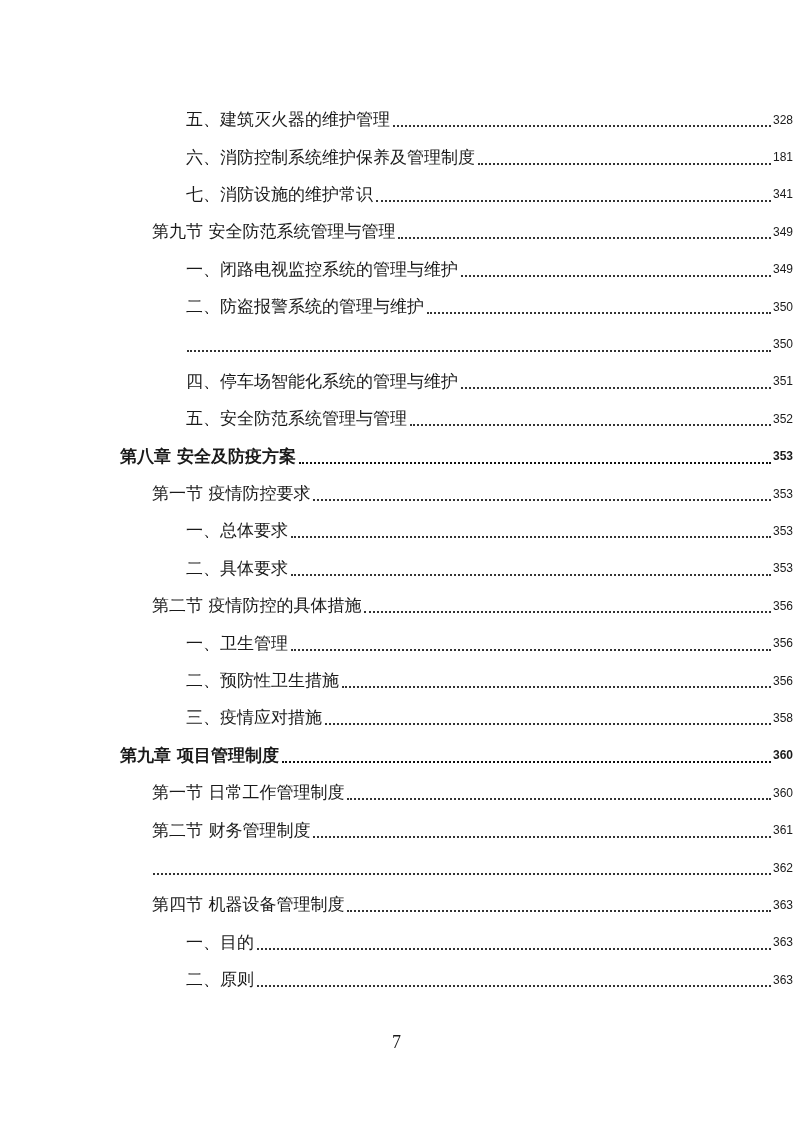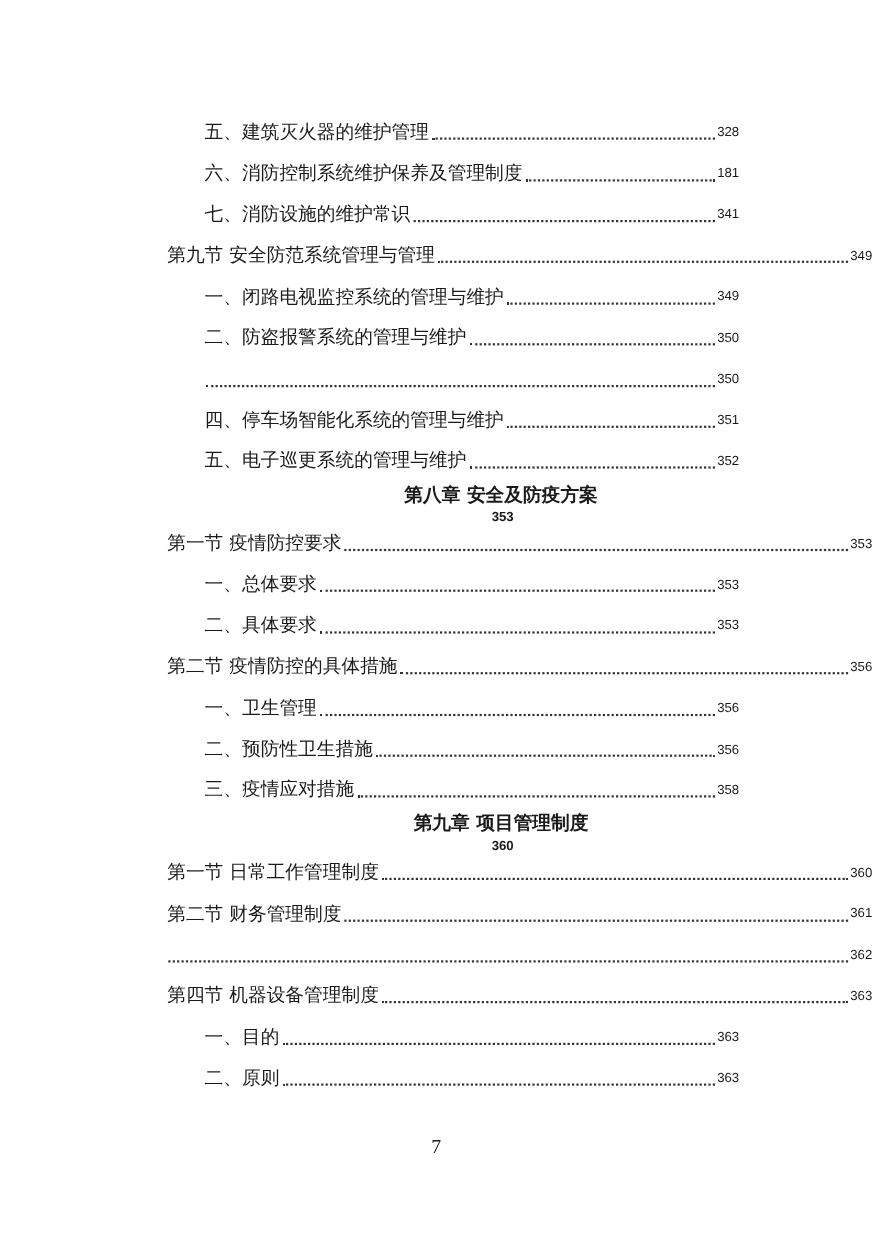--- a/index.html
+++ b/index.html
@@ -5,25 +5,25 @@
   html, body { margin: 0; padding: 0; background: #ffffff; }
   body { width: 793px; height: 1122px; position: relative; overflow: hidden;
          font-family: "DejaVu Sans", "Liberation Sans", sans-serif; color: #1a1a1a; }
   .toc { position: absolute; left: 0; top: 101px; width: 793px; }
   .row { position: relative; height: 37.4px; display: flex; align-items: center;
          font-size: 17px; }
   .row .title { white-space: nowrap; background: #fff; padding-right: 2px; position: relative; z-index: 1; }
   .row .leader { flex: 1; height: 1px; margin: 0 1px;
          border-bottom: 2px dotted #333; transform: translateY(6px); }
   .row .page { white-space: nowrap; font-family: "Liberation Sans", sans-serif; font-size: 12px; padding-left: 1px; }
-  .lvl1 { padding-left: 120px; font-weight: bold; flex-direction: column; }
+  .lvl1 { padding-left: 120px; font-weight: bold; }
   .lvl1 .page { font-weight: bold; }
   .lvl1 .leader { border-bottom: 2.5px dotted #111; }
   .lvl2 { padding-left: 152px; }
-  .lvl3 { padding-left: 186px; padding-right: 121px; }
+  .lvl3 { padding-left: 186px; }
   .footer { position: absolute; top: 1032px; left: 0; width: 793px; text-align: center;
             font-family: "Liberation Serif", serif; font-size: 18px; }
 </style>
 </head>
 <body>
 
 <div class="toc">
   <div class="row lvl3">
       <span class="title">五、建筑灭火器的维护管理</span>
       <span class="leader"></span>
@@ -57,21 +57,21 @@
   <div class="row lvl3">
       <span class="leader"></span>
       <span class="page">350</span>
     </div>
   <div class="row lvl3">
       <span class="title">四、停车场智能化系统的管理与维护</span>
       <span class="leader"></span>
       <span class="page">351</span>
     </div>
   <div class="row lvl3">
-      <span class="title">五、电子巡更系统的管理与维护</span>
+      <span class="title">五、安全防范系统管理与管理</span>
       <span class="leader"></span>
       <span class="page">352</span>
     </div>
   <div class="row lvl1">
       <span class="title">第八章  安全及防疫方案</span>
       <span class="leader"></span>
       <span class="page">353</span>
     </div>
   <div class="row lvl2">
       <span class="title">第一节  疫情防控要求</span>

